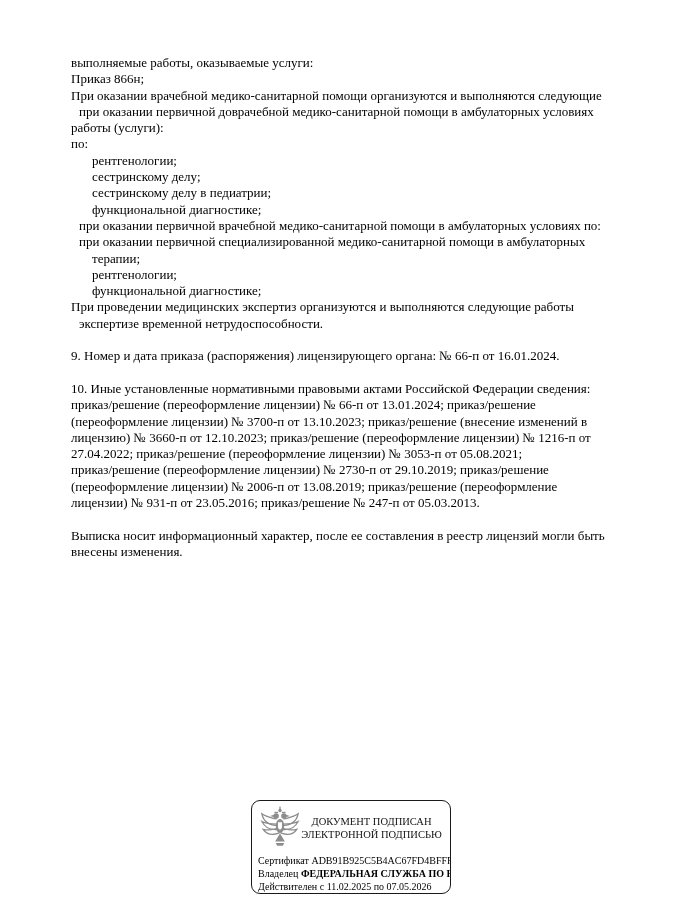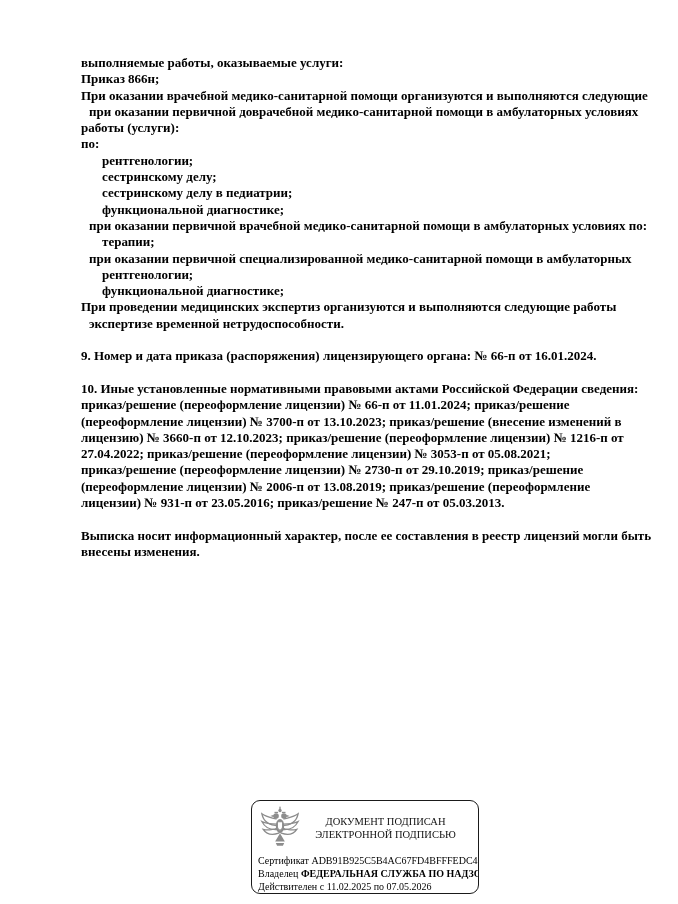--- a/index.html
+++ b/index.html
@@ -7,37 +7,37 @@
     width:678px; height:904px;
     background:#ffffff;
     font-family:"Liberation Serif", serif;
     color:#000000;
     position:relative;
     overflow:hidden;
   }
   .page { position:absolute; inset:0; background:#ffffff; }
 
   
-  .doc-body { position:absolute; left:81px; top:55px; width:570px;font-weight:bold; }
+  .doc-body { position:absolute; left:71px; top:55px; width:570px; }
   .doc-line {
     font-size:13px;
     line-height:16.31px;
     height:16.31px;
     white-space:nowrap;
     letter-spacing:0;
   }
   .ind-0 { padding-left:0; }
   .ind-1 { padding-left:8px; }
   .ind-2 { padding-left:21px; }
 
   
   .stamp {
     position:absolute;
     left:251px; top:800px;
-    width:228px; height:94px;
+    width:200px; height:94px;
     box-sizing:border-box;
     border:1.5px solid #1a1a1a;
     border-radius:9px;
     background:#ffffff;
     overflow:hidden;
   }
   .stamp-header {
     display:flex;
     align-items:center;
     padding:5px 8px 0 7px;
@@ -70,31 +70,31 @@
       <div class="doc-line ind-0">Приказ 866н;</div>
       <div class="doc-line ind-0">При оказании врачебной медико-санитарной помощи организуются и выполняются следующие</div>
       <div class="doc-line ind-1">при оказании первичной доврачебной медико-санитарной помощи в амбулаторных условиях</div>
       <div class="doc-line ind-0">работы (услуги):</div>
       <div class="doc-line ind-0">по:</div>
       <div class="doc-line ind-2">рентгенологии;</div>
       <div class="doc-line ind-2">сестринскому делу;</div>
       <div class="doc-line ind-2">сестринскому делу в педиатрии;</div>
       <div class="doc-line ind-2">функциональной диагностике;</div>
       <div class="doc-line ind-1">при оказании первичной врачебной медико-санитарной помощи в амбулаторных условиях по:</div>
+      <div class="doc-line ind-1">при оказании первичной специализированной медико-санитарной помощи в амбулаторных</div>
       <div class="doc-line ind-2">терапии;</div>
-      <div class="doc-line ind-1">при оказании первичной специализированной медико-санитарной помощи в амбулаторных</div>
       <div class="doc-line ind-2">рентгенологии;</div>
       <div class="doc-line ind-2">функциональной диагностике;</div>
       <div class="doc-line ind-0">При проведении медицинских экспертиз организуются и выполняются следующие работы</div>
       <div class="doc-line ind-1">экспертизе временной нетрудоспособности.</div>
       <div class="doc-line ind-0"></div>
       <div class="doc-line ind-0">9. Номер и дата приказа (распоряжения) лицензирующего органа: № 66-п от 16.01.2024.</div>
       <div class="doc-line ind-0"></div>
       <div class="doc-line ind-0">10. Иные установленные нормативными правовыми актами Российской Федерации сведения:</div>
-      <div class="doc-line ind-0">приказ/решение (переоформление лицензии) № 66-п от 11.01.2024; приказ/решение</div>
+      <div class="doc-line ind-0">приказ/решение (переоформление лицензии) № 66-п от 13.01.2024; приказ/решение</div>
       <div class="doc-line ind-0">(переоформление лицензии) № 3700-п от 13.10.2023; приказ/решение (внесение изменений в</div>
       <div class="doc-line ind-0">лицензию) № 3660-п от 12.10.2023; приказ/решение (переоформление лицензии) № 1216-п от</div>
       <div class="doc-line ind-0">27.04.2022; приказ/решение (переоформление лицензии) № 3053-п от 05.08.2021;</div>
       <div class="doc-line ind-0">приказ/решение (переоформление лицензии) № 2730-п от 29.10.2019; приказ/решение</div>
       <div class="doc-line ind-0">(переоформление лицензии) № 2006-п от 13.08.2019; приказ/решение (переоформление</div>
       <div class="doc-line ind-0">лицензии) № 931-п от 23.05.2016; приказ/решение № 247-п от 05.03.2013.</div>
       <div class="doc-line ind-0"></div>
       <div class="doc-line ind-0">Выписка носит информационный характер, после ее составления в реестр лицензий могли быть</div>
       <div class="doc-line ind-0">внесены изменения.</div>
     </div>

